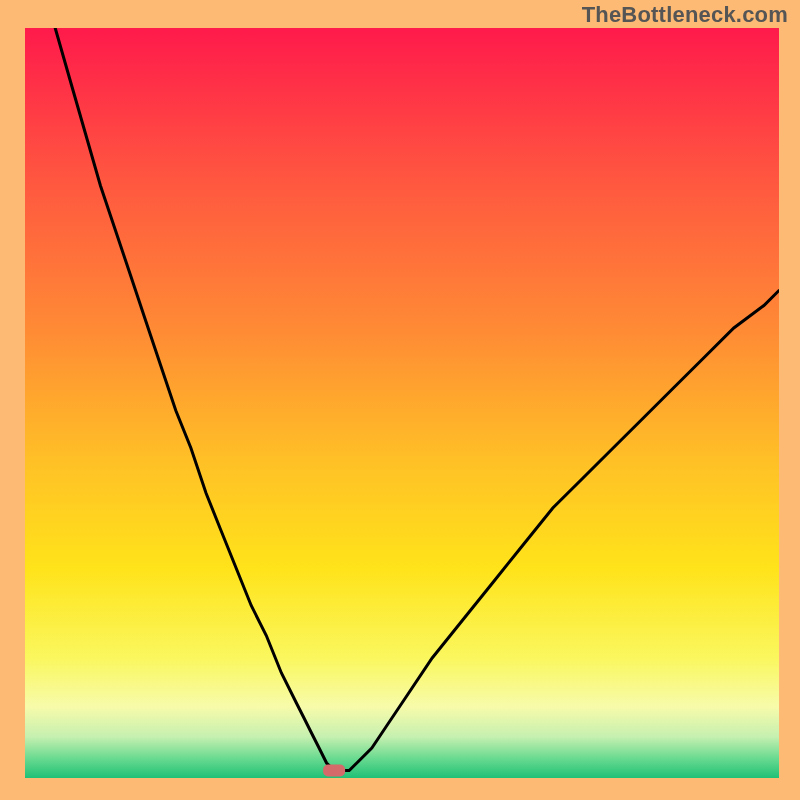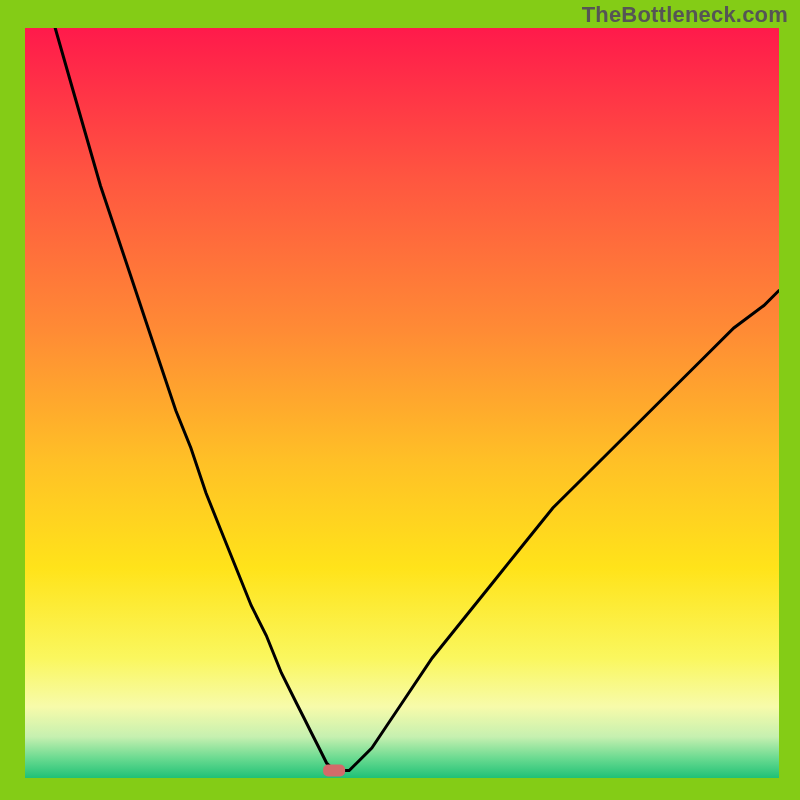--- a/index.html
+++ b/index.html
@@ -8,21 +8,21 @@
     width: 800px;
     height: 800px;
     background: #000;
     font-family: Arial, Helvetica, sans-serif;
     overflow: hidden;
   }
   .frame {
     position: relative;
     width: 800px;
     height: 800px;
-    background: #84cc16;
+    background: #fdba74;
   }
   .watermark {
     position: absolute;
     top: 2px;
     right: 12px;
     color: #555;
     font-size: 22px;
     font-weight: 600;
     letter-spacing: 0.2px;
     user-select: none;

